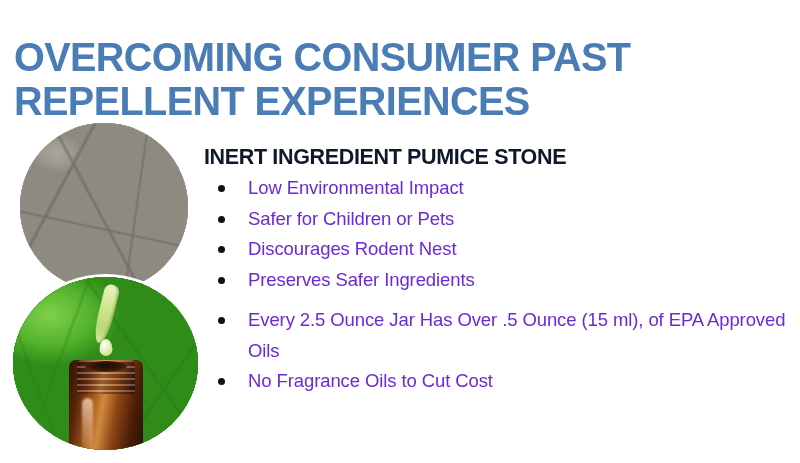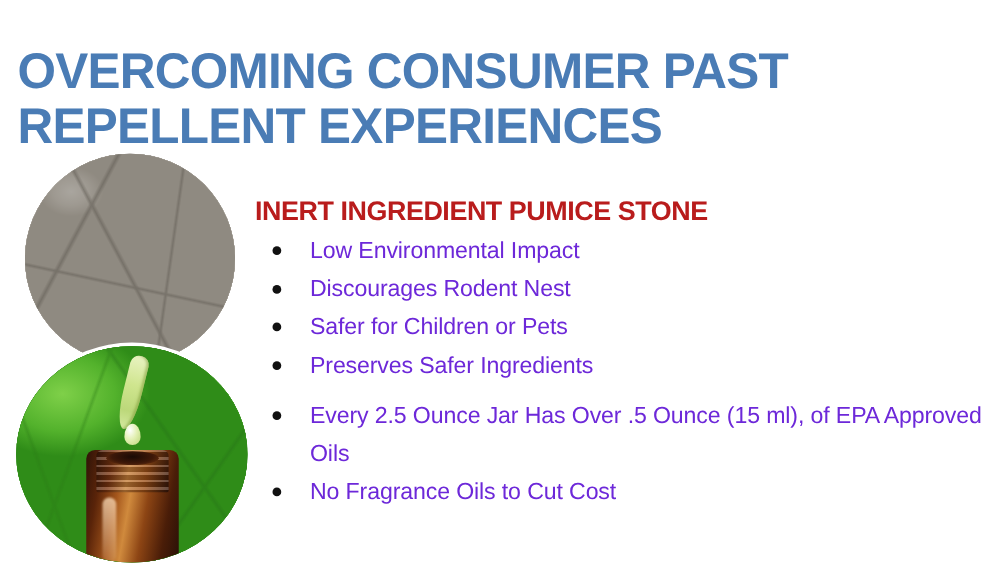--- a/index.html
+++ b/index.html
@@ -199,29 +199,29 @@
 
   
   .content {
     position: absolute;
     left: 204px;
     top: 140px;
     width: 592px;
   }
   .section { margin-bottom: 10px; }
   .section-heading {
-    color: #b91c1c;
+    color: #0f172a;
     font-family: "Liberation Sans", sans-serif;
     font-weight: bold;
     font-size: 21.5px;
     line-height: 27px;
     letter-spacing: -0.35px;
     text-transform: uppercase;
     white-space: nowrap;
-    margin: 16px 0 2px 0;
+    margin: 4px 0 2px 0;
   }
   .section-2 { margin-top: 10px; }
   .section-2 .section-heading {
     font-size: 21.5px;
     letter-spacing: -0.75px;
   }
   .bullets {
     list-style: none;
     margin: 0;
     padding: 0;
@@ -279,25 +279,25 @@
 
     <div class="section section-1">
       <h2 class="section-heading">INERT INGREDIENT PUMICE STONE</h2>
       <ul class="bullets">
         <li class="bullet">
           <span class="bullet-dot"></span>
           <span class="bullet-text">Low Environmental Impact</span>
         </li>
         <li class="bullet">
           <span class="bullet-dot"></span>
+          <span class="bullet-text">Safer for Children or Pets</span>
+        </li>
+        <li class="bullet">
+          <span class="bullet-dot"></span>
           <span class="bullet-text">Discourages Rodent Nest</span>
-        </li>
-        <li class="bullet">
-          <span class="bullet-dot"></span>
-          <span class="bullet-text">Safer for Children or Pets</span>
         </li>
         <li class="bullet">
           <span class="bullet-dot"></span>
           <span class="bullet-text">Preserves Safer Ingredients</span>
         </li>
       </ul>
     </div>
 
     <div class="section section-2">
       <ul class="bullets">

